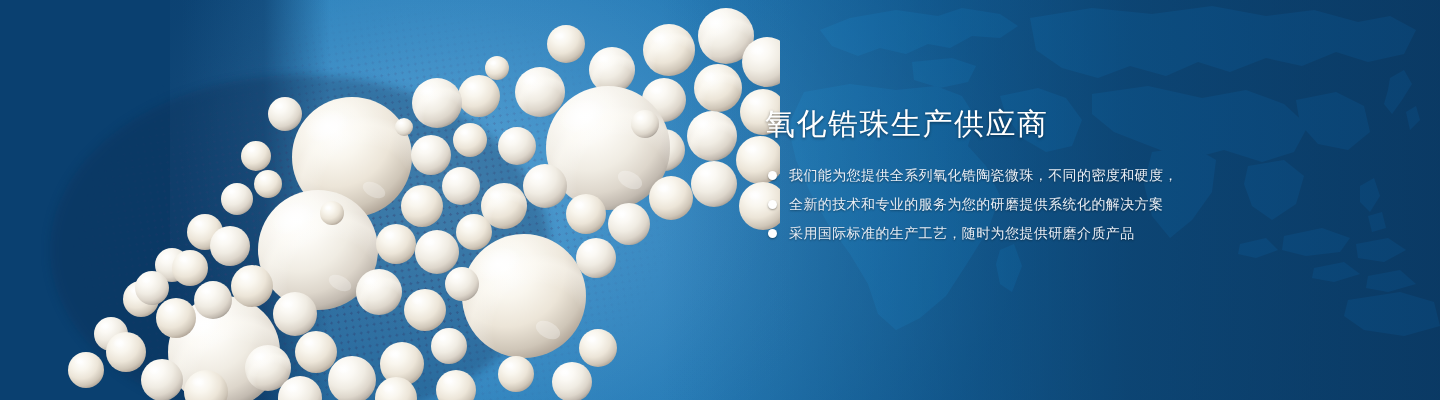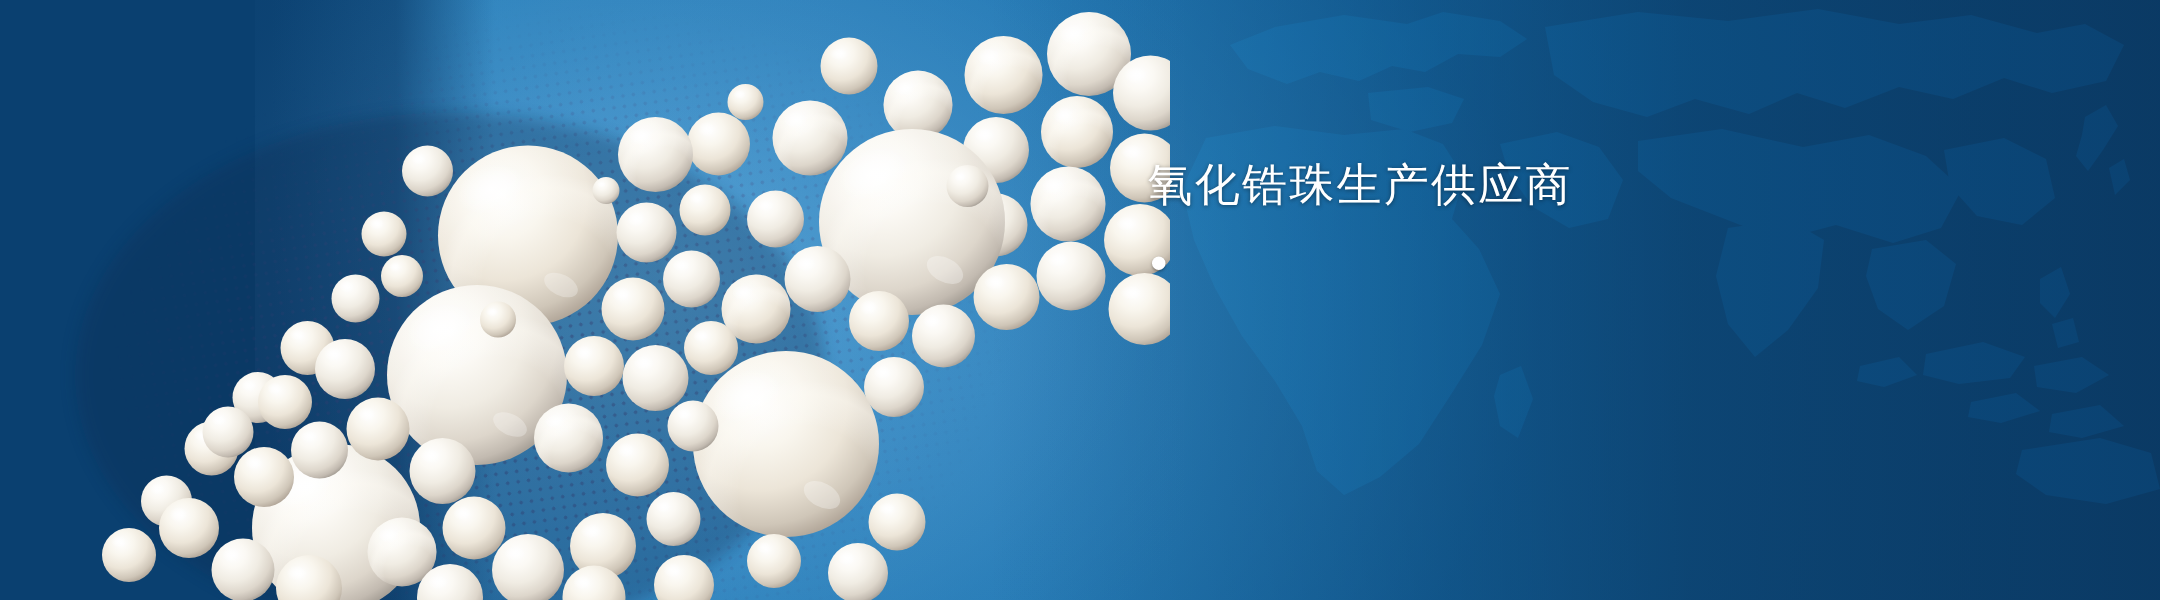--- a/index.html
+++ b/index.html
@@ -566,18 +566,31 @@
     </svg>
   </div>
 
   <div class="copy">
     <h1 class="headline">氧化锆珠生产供应商</h1>
 
     <ul class="bullets">
       <li class="bullet-row">
         <span class="bullet-dot"></span>
         <span class="bullet-text">
+          <span class="ln">我们能为您提供全系列氧化锆陶瓷微珠，不同的密度和硬度，</span>
+        </span>
+      </li>
+      <li class="bullet-row">
+        <span class="bullet-dot"></span>
+        <span class="bullet-text">
+          <span class="ln">全新的技术和专业的服务为您的研磨提供系统化的解决方案</span>
+        </span>
+      </li>
+      <li class="bullet-row">
+        <span class="bullet-dot"></span>
+        <span class="bullet-text">
+          <span class="ln">采用国际标准的生产工艺，随时为您提供研磨介质产品</span>
         </span>
       </li>
     </ul>
   </div>
 
 </div>
 
 </body></html>

